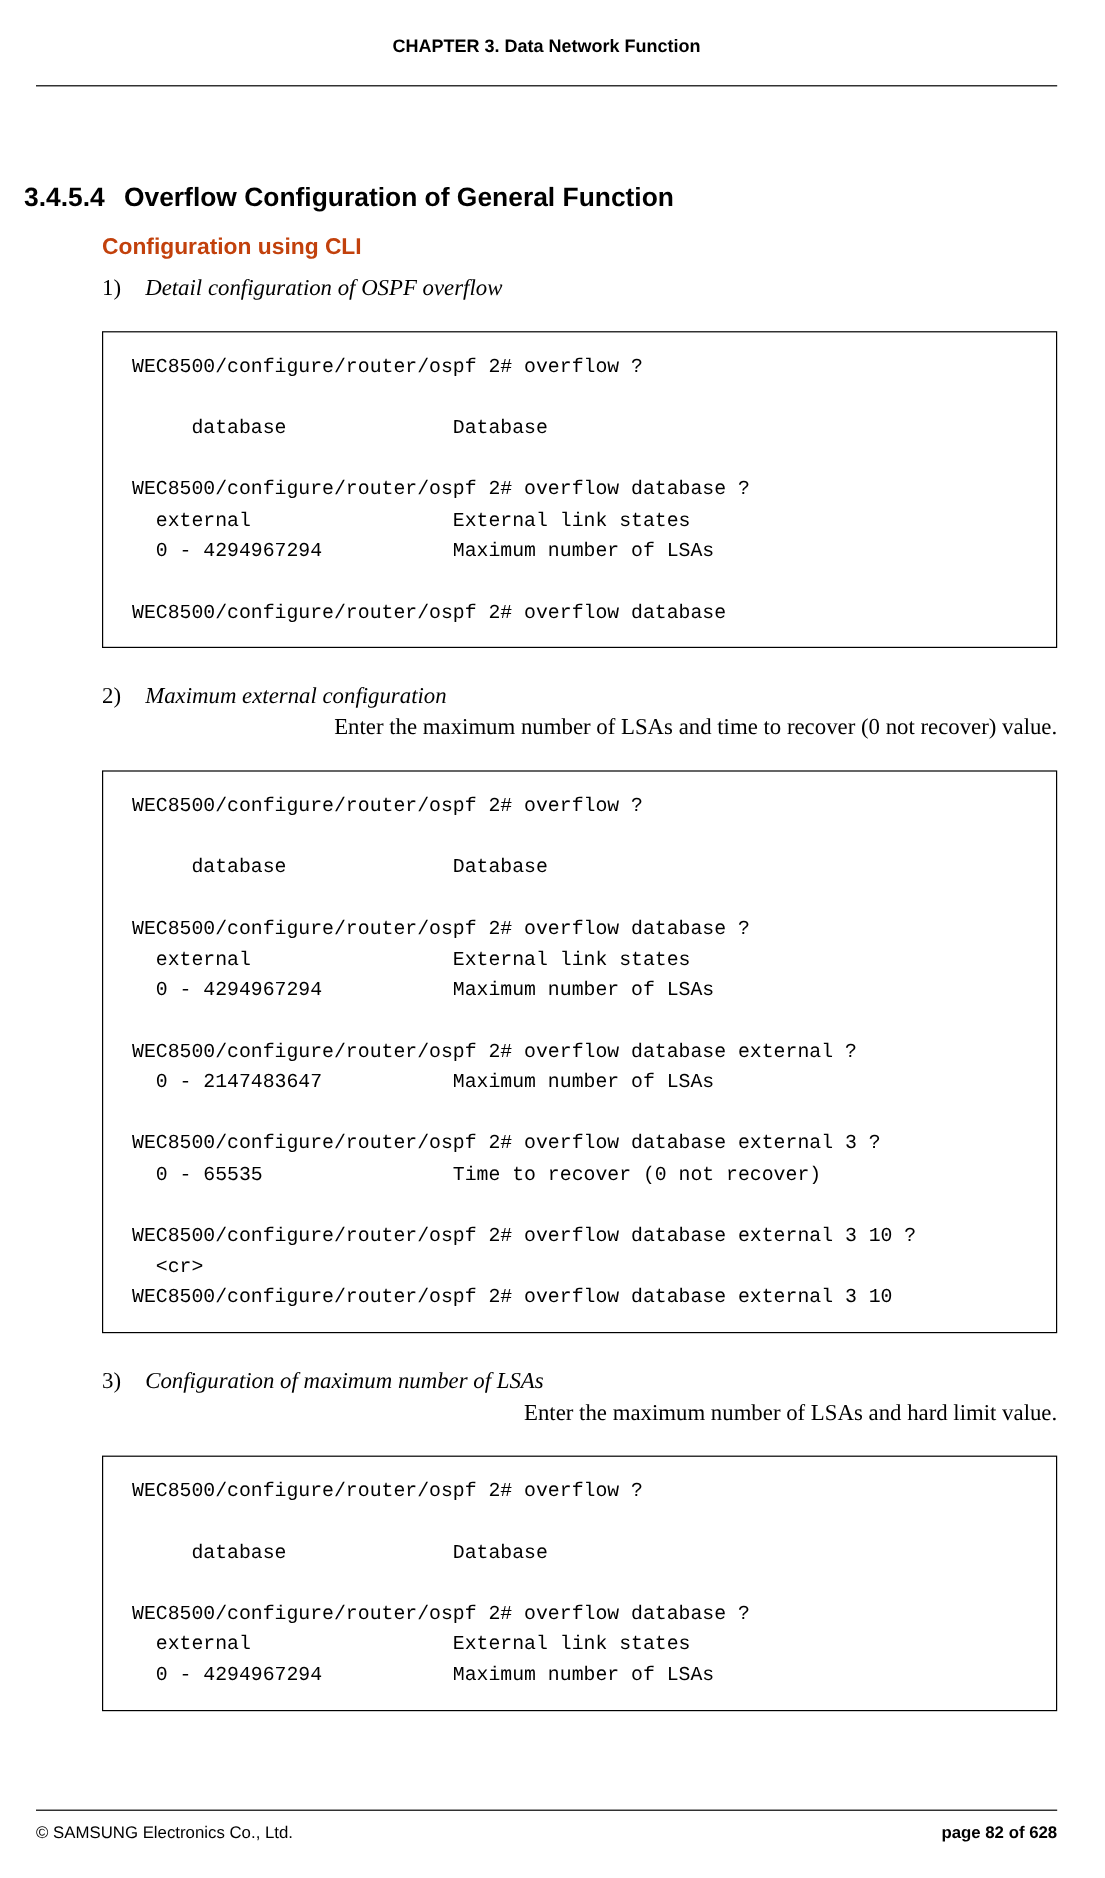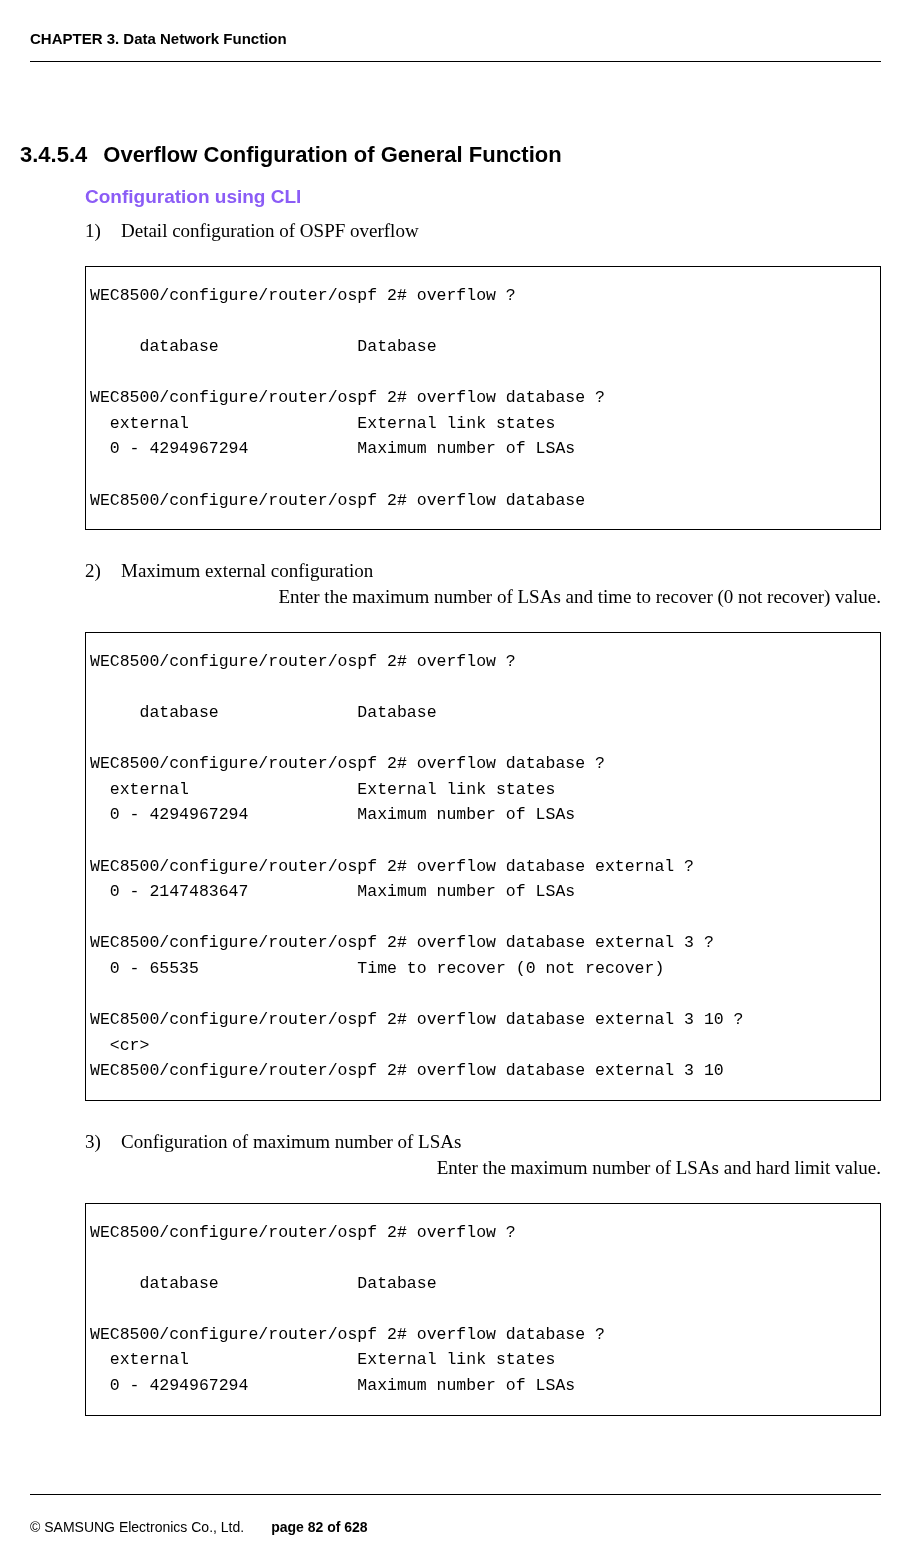--- a/index.html
+++ b/index.html
@@ -9,86 +9,87 @@
     }
     body {
       font-family: "Times New Roman", Times, serif;
       background: #ffffff;
       width: 921px;
       height: 1565px;
       position: relative;
       padding: 30px 40px 0 30px;
     }
     .header {
-      text-align: left;
+      text-align: center;
       font-family: Arial, Helvetica, sans-serif;
       font-weight: bold;
       font-size: 15px;
-      padding-bottom: 14px;
+      padding-bottom: 24px;
       border-bottom: 1px solid #000;
       margin-bottom: 80px;
     }
     .section-heading {
       font-family: Arial, Helvetica, sans-serif;
       font-weight: bold;
       font-size: 22px;
       margin-bottom: 18px;
       margin-left: -10px;
     }
     .section-heading .num {
       display: inline-block;
       margin-right: 16px;
     }
     .subheading {
       font-family: Arial, Helvetica, sans-serif;
       font-weight: bold;
       font-size: 19px;
-      color: #8b5cf6;
+      color: #c2410c;
       margin-left: 55px;
       margin-bottom: 12px;
     }
     .numbered-item {
       margin-left: 55px;
       font-size: 19px;
       margin-bottom: 4px;
     }
     .numbered-item .num {
       display: inline-block;
       width: 36px;
       vertical-align: top;
     }
     .numbered-item .desc {
       display: inline;
+      font-style: italic;
     }
     .sub-desc {
       margin-left: 100px;
       font-size: 19px;
       margin-bottom: 2px;
       text-align: right;
     }
     .code-block {
       font-family: "Courier New", Courier, monospace;
       font-size: 16.5px;
       border: 1px solid #000;
-      padding: 16px 4px;
+      padding: 16px 24px;
       margin: 24px 0 30px 55px;
       white-space: pre;
       line-height: 1.55;
     }
     .footer {
       position: absolute;
       bottom: 30px;
       left: 30px;
       right: 40px;
       border-top: 1px solid #000;
-      padding-top: 24px;
+      padding-top: 10px;
       font-family: Arial, Helvetica, sans-serif;
       font-size: 14px;
       display: flex;
-      justify-content: flex-start;
+      justify-content: space-between;
     }
     .footer .copyright {
       font-weight: normal;
     }
     .footer .pagenum {
       font-weight: bold;
       margin-left: 27px;
     }
   </style>
 </head>

